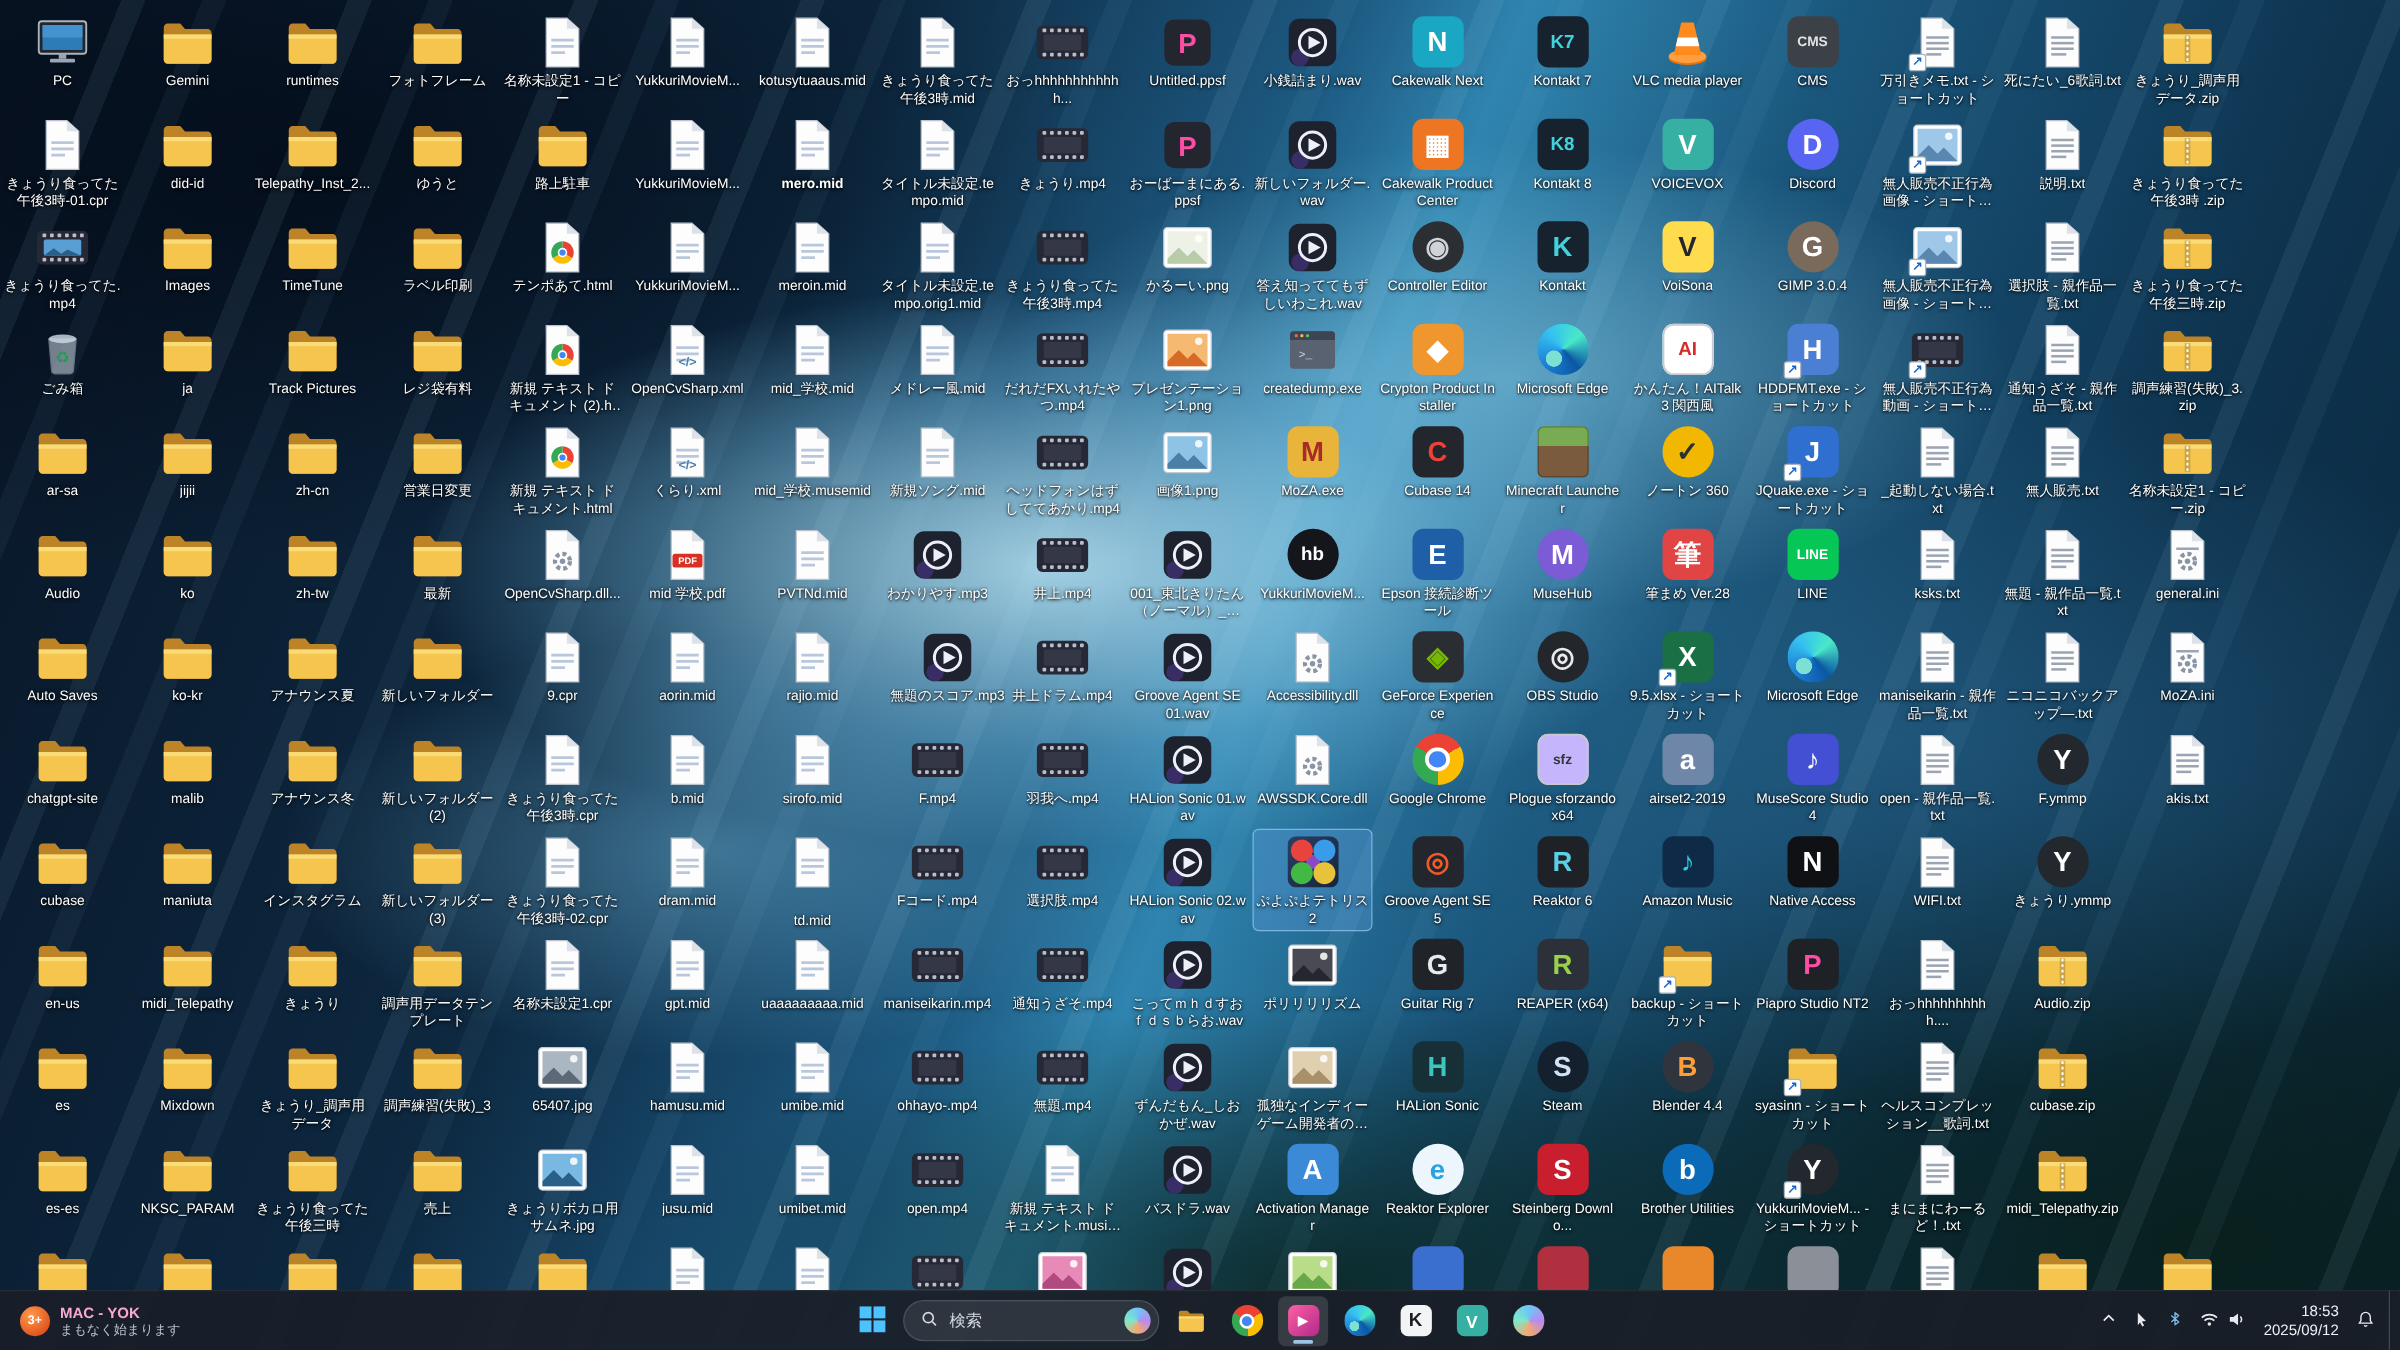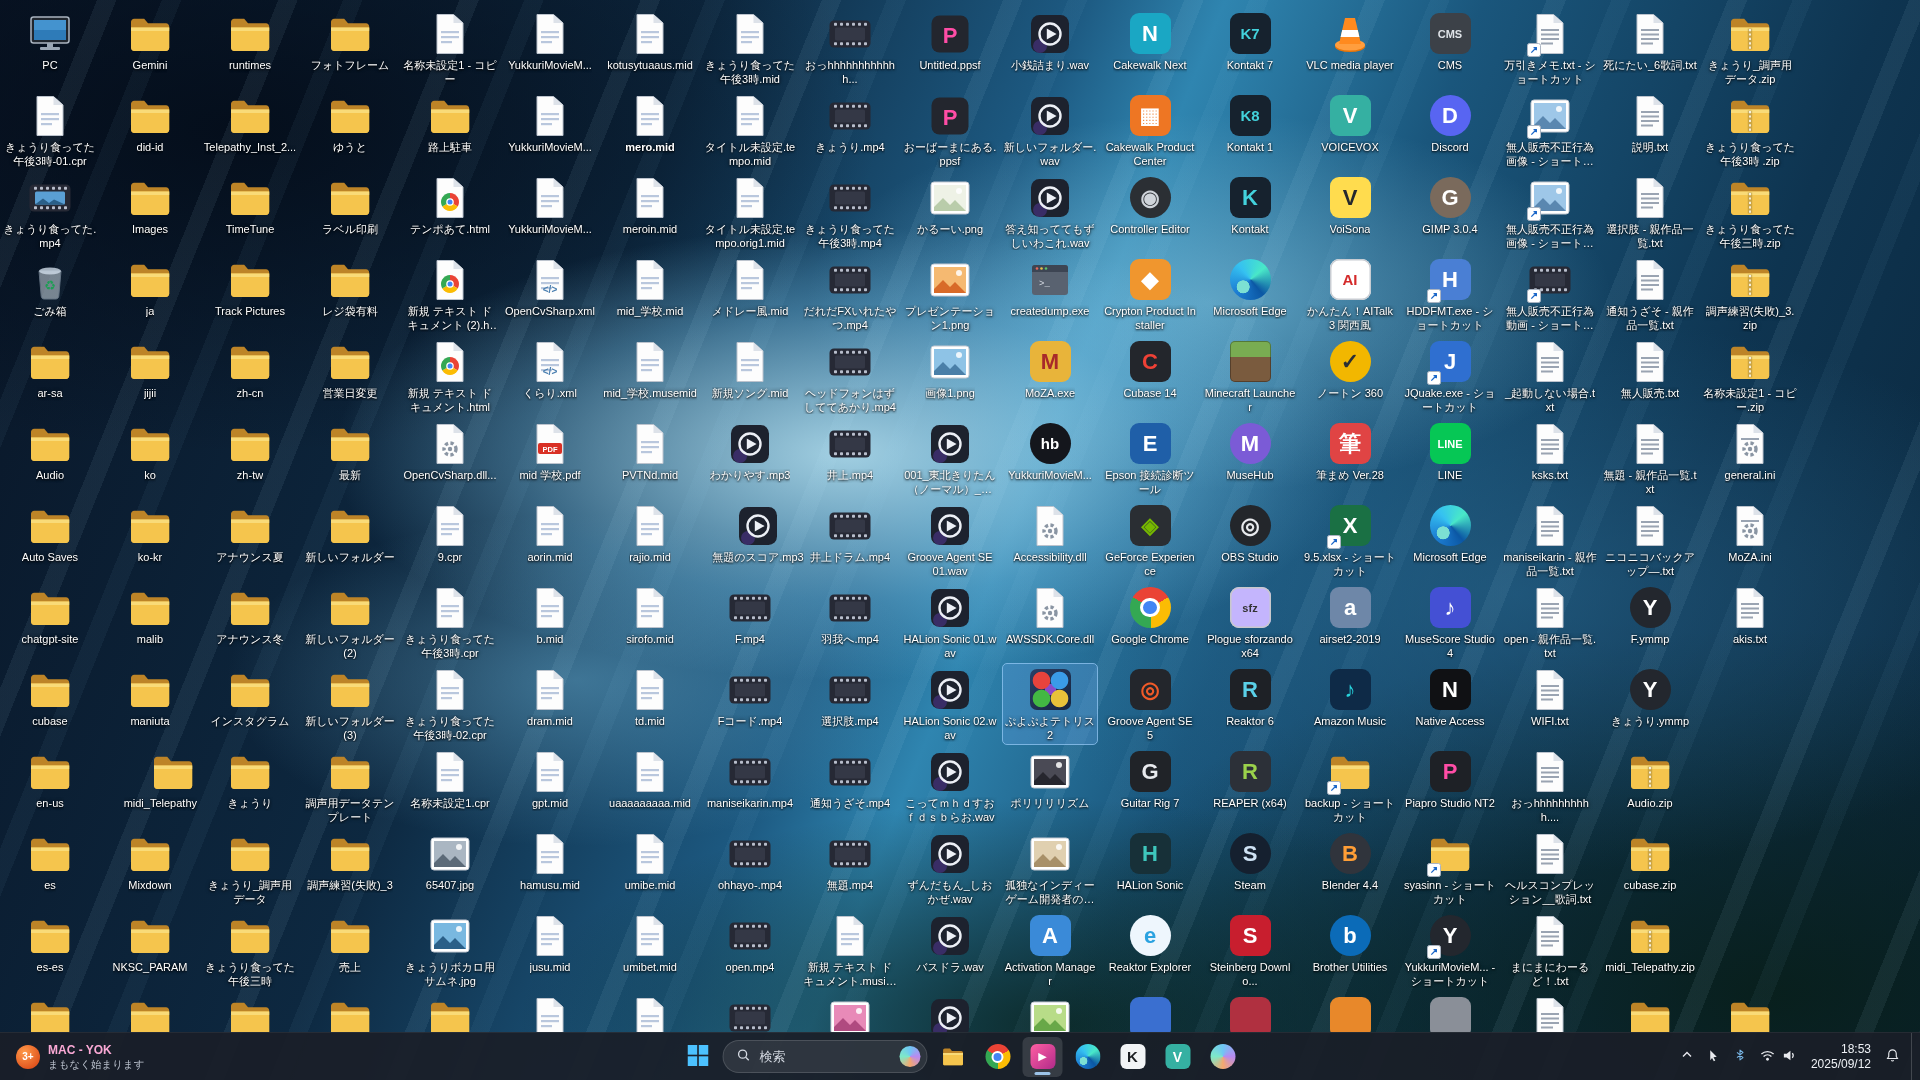--- a/index.html
+++ b/index.html
@@ -460,21 +460,21 @@
         </span>
       </div>
       <div class="ic-label">Cakewalk Product Center</div>
     </div>
     <div class="icon-cell" title="Kontakt 8" style="grid-column-start: 13; grid-row-start: 2;">
       <div class="ic-img">
         <span class="icx icx-app" style="background:#16222e;color:#43d2dc">
           <span style="font-size:15px;font-weight:bold">K8</span>
         </span>
       </div>
-      <div class="ic-label">Kontakt 1</div>
+      <div class="ic-label">Kontakt 8</div>
     </div>
     <div class="icon-cell" title="VOICEVOX" style="grid-column-start: 14; grid-row-start: 2;">
       <div class="ic-img">
         <span class="icx icx-app" style="background:#35b0a2;color:#ffffff">
           <span style="font-size:22px;font-weight:bold">V</span>
         </span>
       </div>
       <div class="ic-label">VOICEVOX</div>
     </div>
     <div class="icon-cell" title="Discord" style="grid-column-start: 15; grid-row-start: 2;">
@@ -1890,21 +1890,21 @@
           <path d="M27.5 4.5L37 13h-9.5z" fill="#dde2e9"></path>
           <g fill="#b9c7dd">
             <rect x="15" y="21" width="18" height="2.2"></rect>
             <rect x="15" y="26" width="18" height="2.2"></rect>
             <rect x="15" y="31" width="11" height="2.2"></rect>
           </g>
         </svg>
       </div>
       <div class="ic-label">dram.mid</div>
     </div>
-    <div class="icon-cell" title="td.mid" style="grid-column-start: 7; grid-row-start: 9;">
+    <div class="icon-cell" title="td.mid" style="grid-column-start: 7; grid-row-start: 9; justify-content: space-between;">
       <div class="ic-img">
         <svg class="icf" viewBox="0 0 48 48">
           <path d="M11 4.5h16.5L37 13v30.5H11z" fill="#fdfdfd" stroke="#bcc3cd"></path>
           <path d="M27.5 4.5L37 13h-9.5z" fill="#dde2e9"></path>
           <g fill="#b9c7dd">
             <rect x="15" y="21" width="18" height="2.2"></rect>
             <rect x="15" y="26" width="18" height="2.2"></rect>
             <rect x="15" y="31" width="11" height="2.2"></rect>
           </g>
         </svg>
@@ -2032,21 +2032,21 @@
     <div class="icon-cell" title="en-us" style="grid-column-start: 1; grid-row-start: 10;">
       <div class="ic-img">
         <svg class="icf" viewBox="0 0 48 48">
           <path d="M5 12c0-1.8 1.4-3.2 3.2-3.2h10l3.8 4.4H40c1.8 0 3.2 1.4 3.2 3.2v21.4c0 1.8-1.4 3.2-3.2 3.2H8.2C6.4 41 5 39.6 5 37.8z" fill="#bd8427"></path>
           <path d="M5 17.5h38.2v20.3c0 1.8-1.4 3.2-3.2 3.2H8.2C6.4 41 5 39.6 5 37.8z" fill="#f5c54d"></path>
           <path d="M5 17.5h38.2v3.4H5z" fill="#fadd7d" opacity="0.9"></path>
         </svg>
       </div>
       <div class="ic-label">en-us</div>
     </div>
-    <div class="icon-cell" title="midi_Telepathy" style="grid-column-start: 2; grid-row-start: 10; align-items: flex-end;">
+    <div class="icon-cell" title="midi_Telepathy" style="grid-column-start: 2; grid-row-start: 10;">
       <div class="ic-img">
         <svg class="icf" viewBox="0 0 48 48">
           <path d="M5 12c0-1.8 1.4-3.2 3.2-3.2h10l3.8 4.4H40c1.8 0 3.2 1.4 3.2 3.2v21.4c0 1.8-1.4 3.2-3.2 3.2H8.2C6.4 41 5 39.6 5 37.8z" fill="#bd8427"></path>
           <path d="M5 17.5h38.2v20.3c0 1.8-1.4 3.2-3.2 3.2H8.2C6.4 41 5 39.6 5 37.8z" fill="#f5c54d"></path>
           <path d="M5 17.5h38.2v3.4H5z" fill="#fadd7d" opacity="0.9"></path>
         </svg>
       </div>
       <div class="ic-label">midi_Telepathy</div>
     </div>
     <div class="icon-cell" title="きょうり" style="grid-column-start: 3; grid-row-start: 10;">

